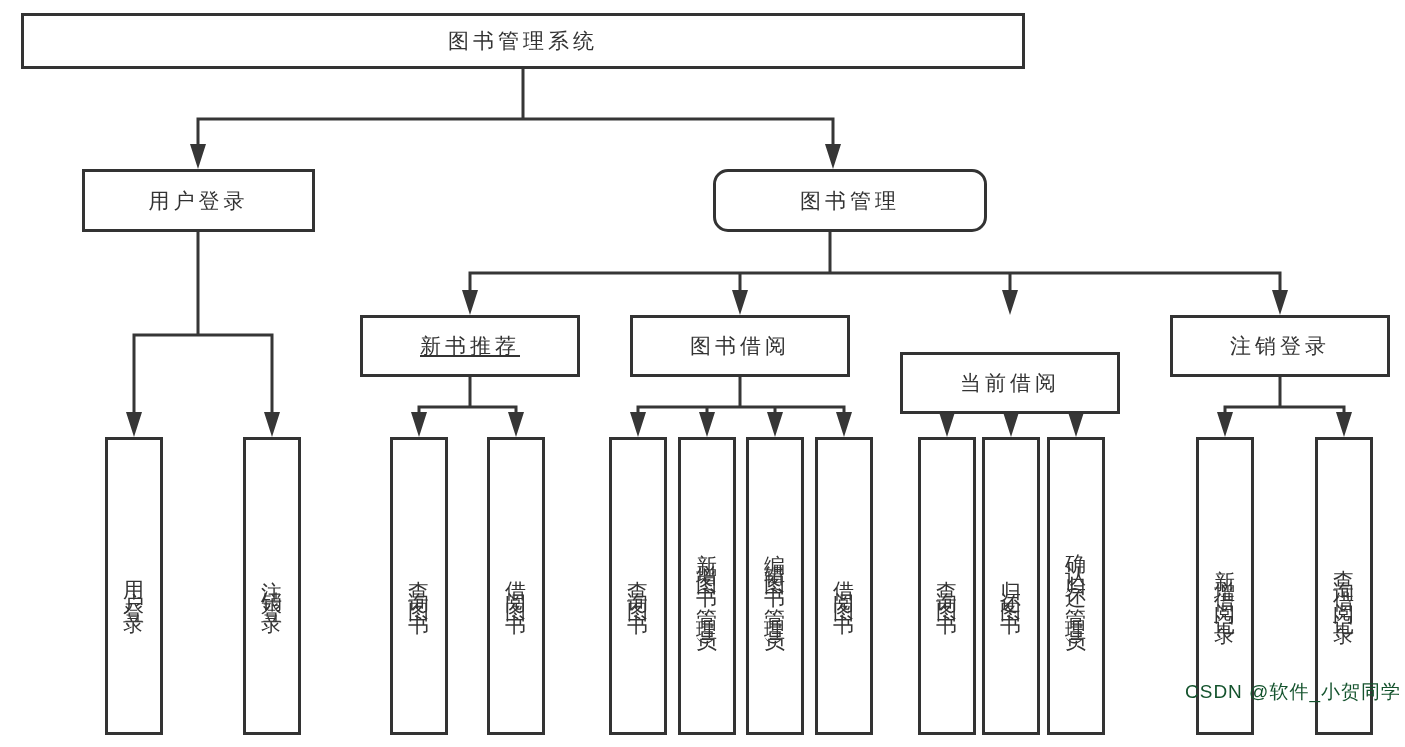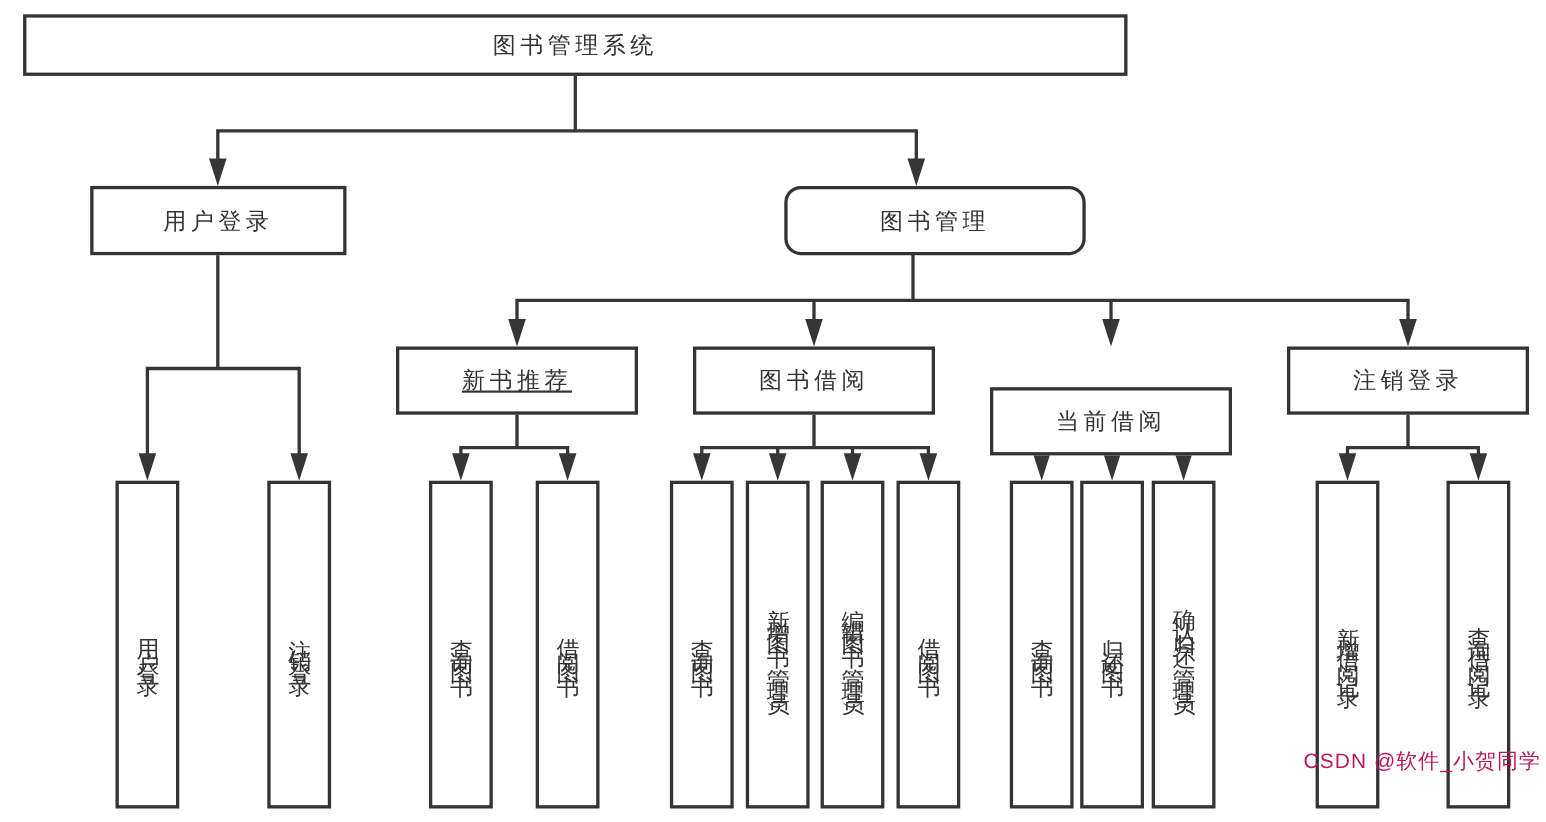--- a/index.html
+++ b/index.html
@@ -15,21 +15,21 @@
     display:flex;align-items:center;justify-content:center;
   }
   .hlabel{font-size:21px;letter-spacing:4px;color:#333;white-space:nowrap;}
   .leaf{width:58px;height:298px;}
   .vtxt{
     writing-mode:vertical-rl;text-orientation:mixed;
     font-size:21px;letter-spacing:11px;line-height:1;color:#333;white-space:nowrap;
   }
   .watermark{
     position:absolute;left:1185px;top:679px;z-index:5;
-    font-size:19px;letter-spacing:1px;color:#be185d;white-space:nowrap;
+    font-size:19px;letter-spacing:1px;color:#14532d;white-space:nowrap;
   }
 </style>
 </head>
 <body>
 
 <div class="stage">
 
   <svg class="wires" width="1405" height="747" viewBox="0 0 1405 747" xmlns="http://www.w3.org/2000/svg">
     <path class="ln" d="M523 69 V119 M198 119 H833 M198 119 V146 M833 119 V146
                         M198 232 V335 M134 335 H272 M134 335 V413 M272 335 V413

